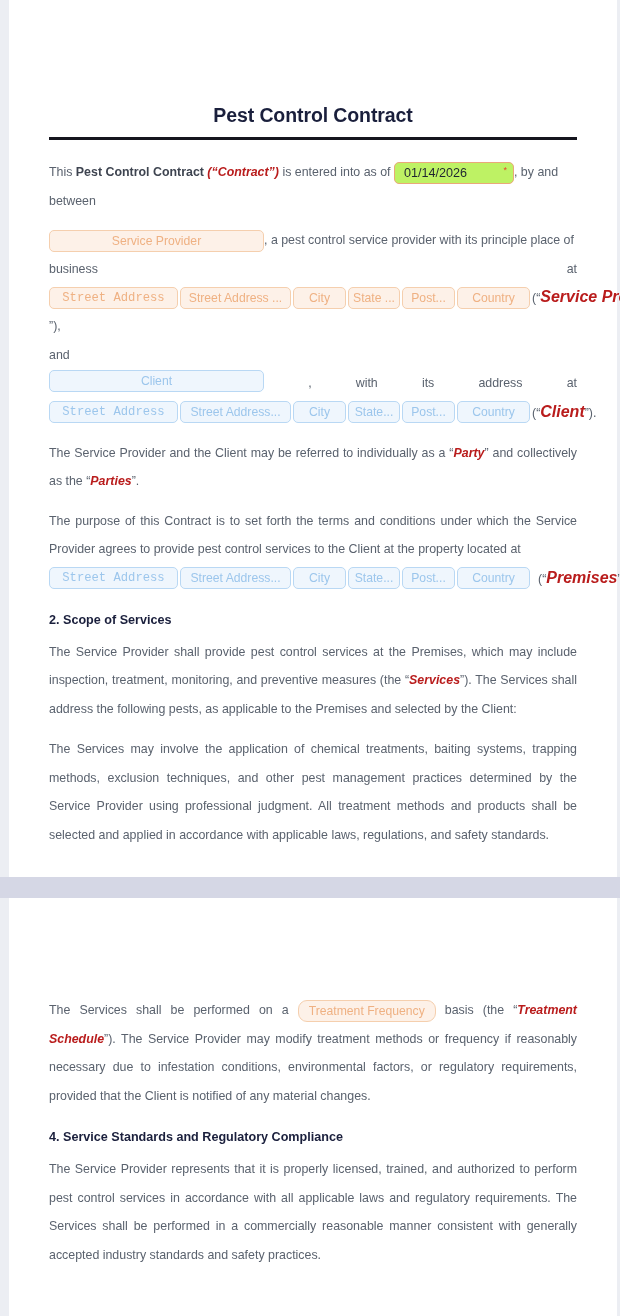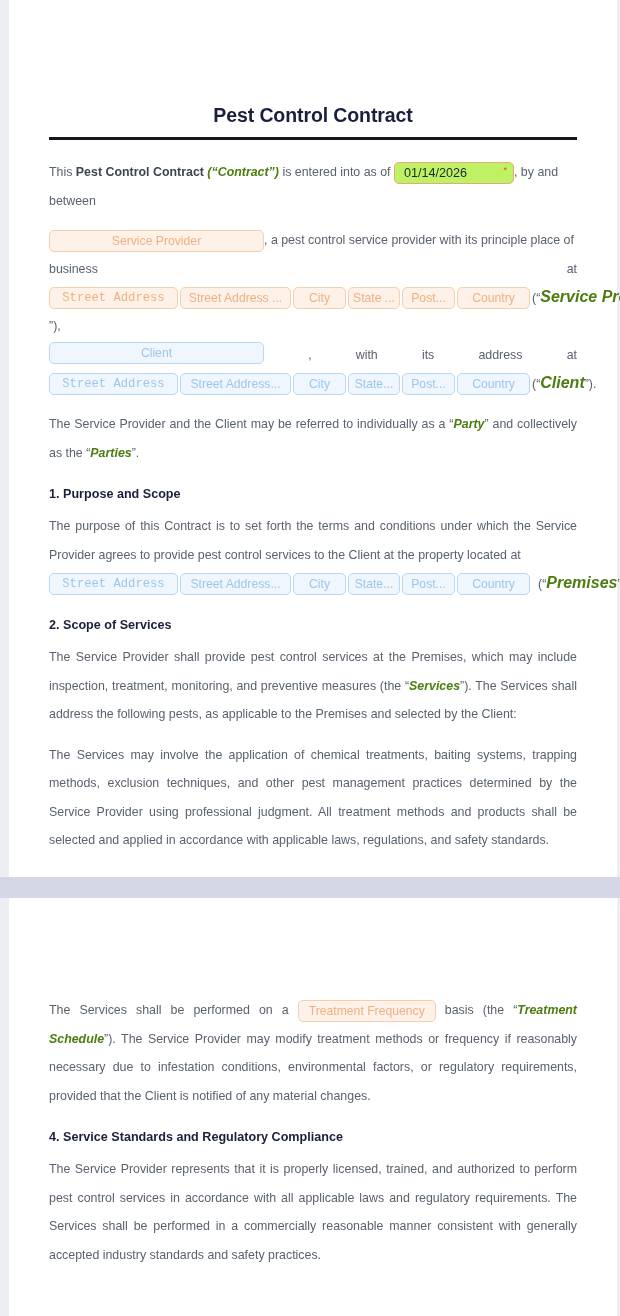--- a/index.html
+++ b/index.html
@@ -59,21 +59,21 @@
 
   h2.section {
     font-size: 12.6px;
     font-weight: bold;
     color: #1a1f3c;
     margin: 18px 0 9px 0;
     line-height: 18px;
   }
 
   b, strong { color: #3e4450; font-weight: bold; }
-  .q { font-weight: bold; font-style: italic; color: #4d7c0f; }
+  .q { font-weight: bold; font-style: italic; color: #b91c1c; }
 
   
   .fld {
     display: inline-block;
     vertical-align: middle;
     text-align: center;
     font-size: 12.2px;
     line-height: 20px;
     height: 22px;
     border-radius: 5px;
@@ -111,21 +111,21 @@
 
   .w-date   { width: 120px; text-align: left; padding-left: 9px; }
   .w-party  { width: 215px; }
   .w-street { width: 129px; font-family: Liberation Mono, monospace; }
   .w-street2{ width: 111px; }
   .w-city   { width: 53px; }
   .w-state  { width: 52px; }
   .w-post   { width: 53px; }
   .w-country{ width: 73px; }
   .w-pests  { width: 395px; }
-  .w-freq   { width: 138px; }
+  .w-freq   { width: 138px; border-radius: 9px; }
 
   .addr-row { display: block; line-height: 28px; white-space: nowrap; }
   .addr-row .fld { margin-right: 2px; }
   .addr-tail { font-size: 12.4px; color: #5a626e; white-space: normal; }
 
   .spread {
     display: flex;
     justify-content: space-between;
     font-size: 12.4px;
     color: #5a626e;
@@ -159,41 +159,43 @@
       <span>at</span>
     </div>
 
     <div class="addr-row">
       <span class="fld orange w-street">Street Address</span><span class="fld orange w-street2">Street Address ...</span><span class="fld orange w-city">City</span><span class="fld orange w-state">State ...</span><span class="fld orange w-post">Post...</span><span class="fld orange w-country">Country</span><span class="addr-tail">(“</span><span class="q">Service Provider</span>
     </div>
     <p class="body tight nojustify">
       <span>”),</span>
     </p>
 
+    <p class="body tight nojustify">
+      <span>and</span>
+    </p>
 
     <div class="spread">
       <span class="fld blue w-party">Client</span>
         <span>,</span>
       <span>with</span>
       <span>its</span>
       <span>address</span>
       <span>at</span>
     </div>
 
     <div class="addr-row">
       <span class="fld blue w-street">Street Address</span><span class="fld blue w-street2">Street Address...</span><span class="fld blue w-city">City</span><span class="fld blue w-state">State...</span><span class="fld blue w-post">Post...</span><span class="fld blue w-country">Country</span><span class="addr-tail">(“</span><span class="q">Client</span><span class="addr-tail">”).</span>
     </div>
 
     <div class="gap-line"></div>
 
     <p class="body">
       <span>The Service Provider and the Client may be referred to individually as a </span>“<span class="q">Party</span>”<span> and collectively as the </span>“<span class="q">Parties</span>”<span>.</span>
     </p>
 
-    <h2 class="section">1. Purpose and Scope</h2>
     <p class="body tight">The purpose of this Contract is to set forth the terms and conditions under which the Service Provider agrees to provide pest control services to the Client at the property located at</p>
 
     <div class="addr-row">
       <span class="fld blue w-street">Street Address</span><span class="fld blue w-street2">Street Address...</span><span class="fld blue w-city">City</span><span class="fld blue w-state">State...</span><span class="fld blue w-post">Post...</span><span class="fld blue w-country">Country</span><span class="addr-tail" style="margin-left:6px">(“</span><span class="q">Premises</span><span class="addr-tail">”).</span>
     </div>
 
 
     <h2 class="section">2. Scope of Services</h2>
     <p class="body tight">
       <span>The Service Provider shall provide pest control services at the Premises, which may include inspection, treatment, monitoring, and preventive measures (the “</span><span class="q">Services</span><span>”). The Services shall address the following pests, as applicable to the Premises and selected by the Client:</span>

